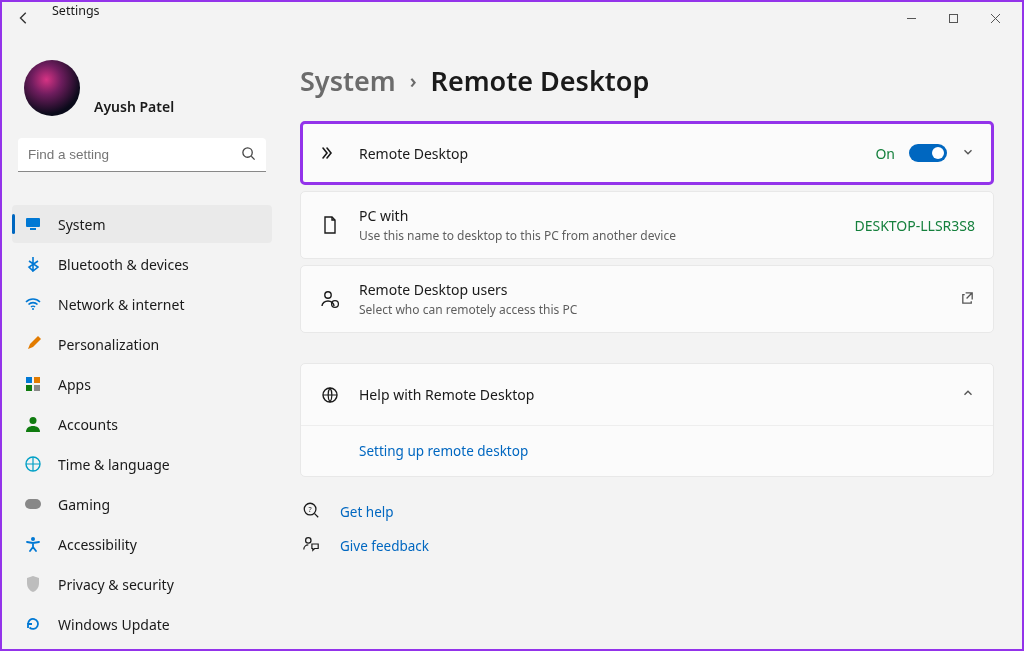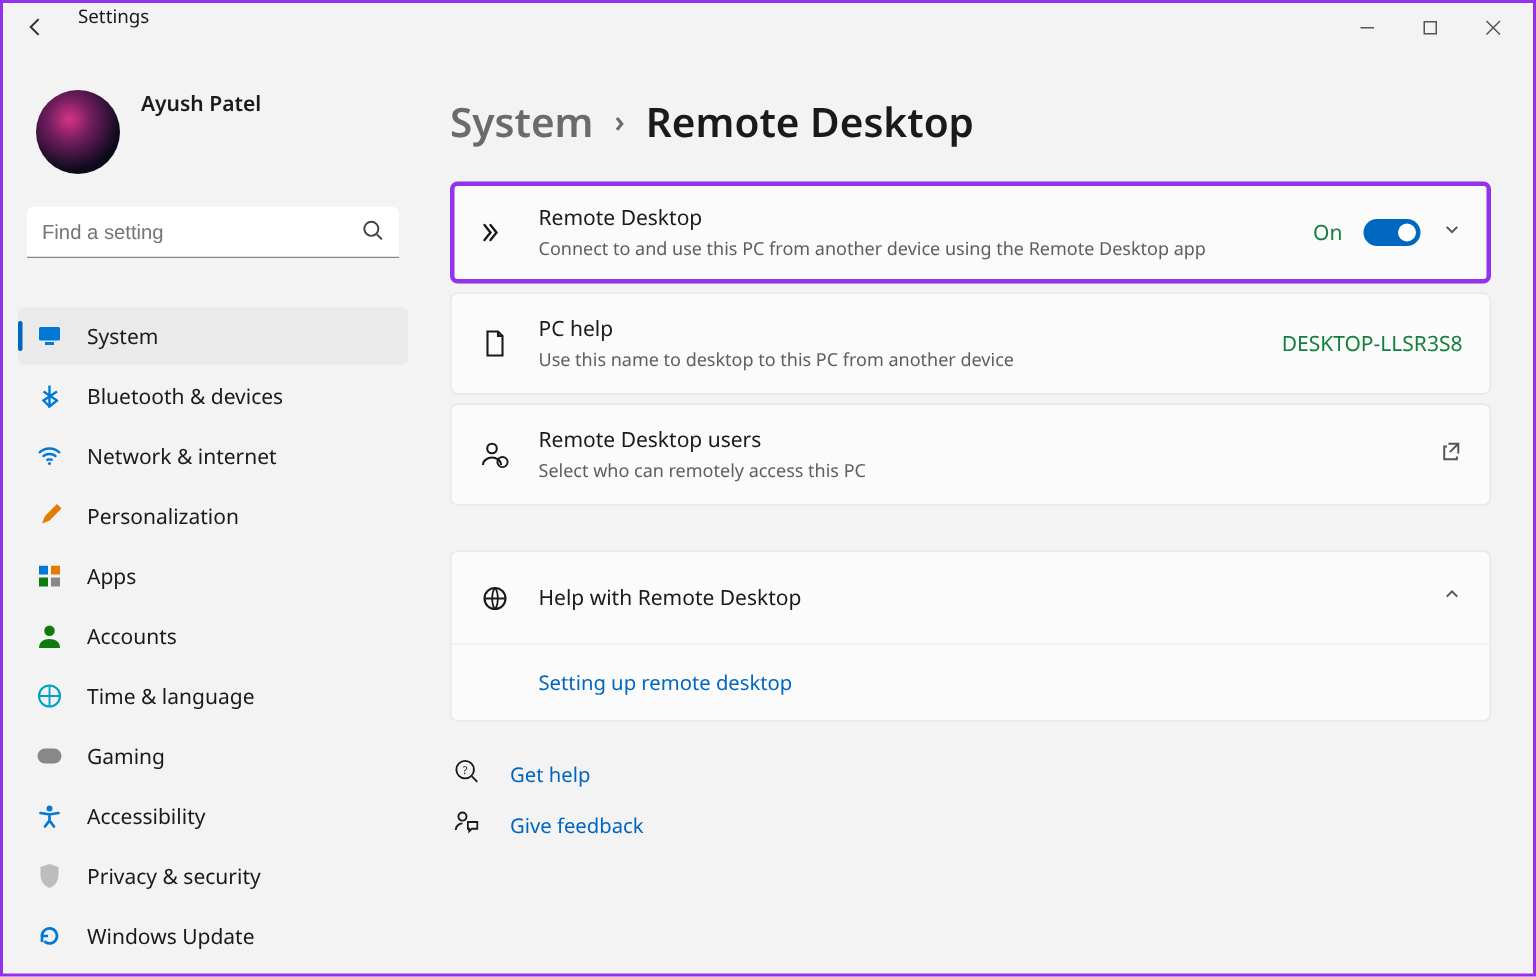--- a/index.html
+++ b/index.html
@@ -42,21 +42,21 @@
   .layout {
     display: flex;
     height: calc(100% - 40px);
   }
   .sidebar {
     width: 280px;
     padding: 8px 10px 8px 10px;
   }
   .profile {
     display: flex;
-    align-items: flex-start;
+    align-items: flex-end;
     gap: 14px;
     padding: 10px 12px 18px 12px;
   }
   .avatar {
     width: 56px; height: 56px;
     border-radius: 50%;
     background: radial-gradient(circle at 40% 35%, #d63384 0%, #6f1d5e 30%, #0a0a1a 70%);
   }
   .user-name {
     font-size: 14px;
@@ -365,21 +365,20 @@
 
     <div class="card highlight">
       <div class="row">
         <div class="ic">
           <svg width="20" height="20" viewBox="0 0 20 20">
               <path d="M7 5l4 5-4 5M3 5l4 5-4 5" fill="none" stroke="currentColor" stroke-width="1.6" stroke-linecap="round"></path>
             </svg>
         </div>
         <div class="txt">
           <div class="title">Remote Desktop</div>
-          <div class="sub">Connect to and use this PC from another device using the Remote Desktop app</div>
         </div>
         <div class="tail">
           <span>On</span>
           <div class="toggle"></div>
           <span class="chev">
             <svg width="14" height="14" viewBox="0 0 16 16">
                 <path d="M4 6l4 4 4-4" fill="none" stroke="currentColor" stroke-width="1.6"></path>
               </svg>
           </span>
         </div>
@@ -388,21 +387,21 @@
 
     <div class="card">
       <div class="row">
         <div class="ic">
           <svg width="18" height="20" viewBox="0 0 18 20">
               <path d="M4 2h7l3 3v13H4z" fill="none" stroke="currentColor" stroke-width="1.4"></path>
               <path d="M11 2v3h3" fill="none" stroke="currentColor" stroke-width="1.4"></path>
             </svg>
         </div>
         <div class="txt">
-          <div class="title">PC help</div>
+          <div class="title">PC with</div>
           <div class="sub">Use this name to desktop to this PC from another device</div>
         </div>
         <div class="tail">
           <span>DESKTOP-LLSR3S8</span>
         </div>
       </div>
     </div>
 
     <div class="card">
       <div class="row">

